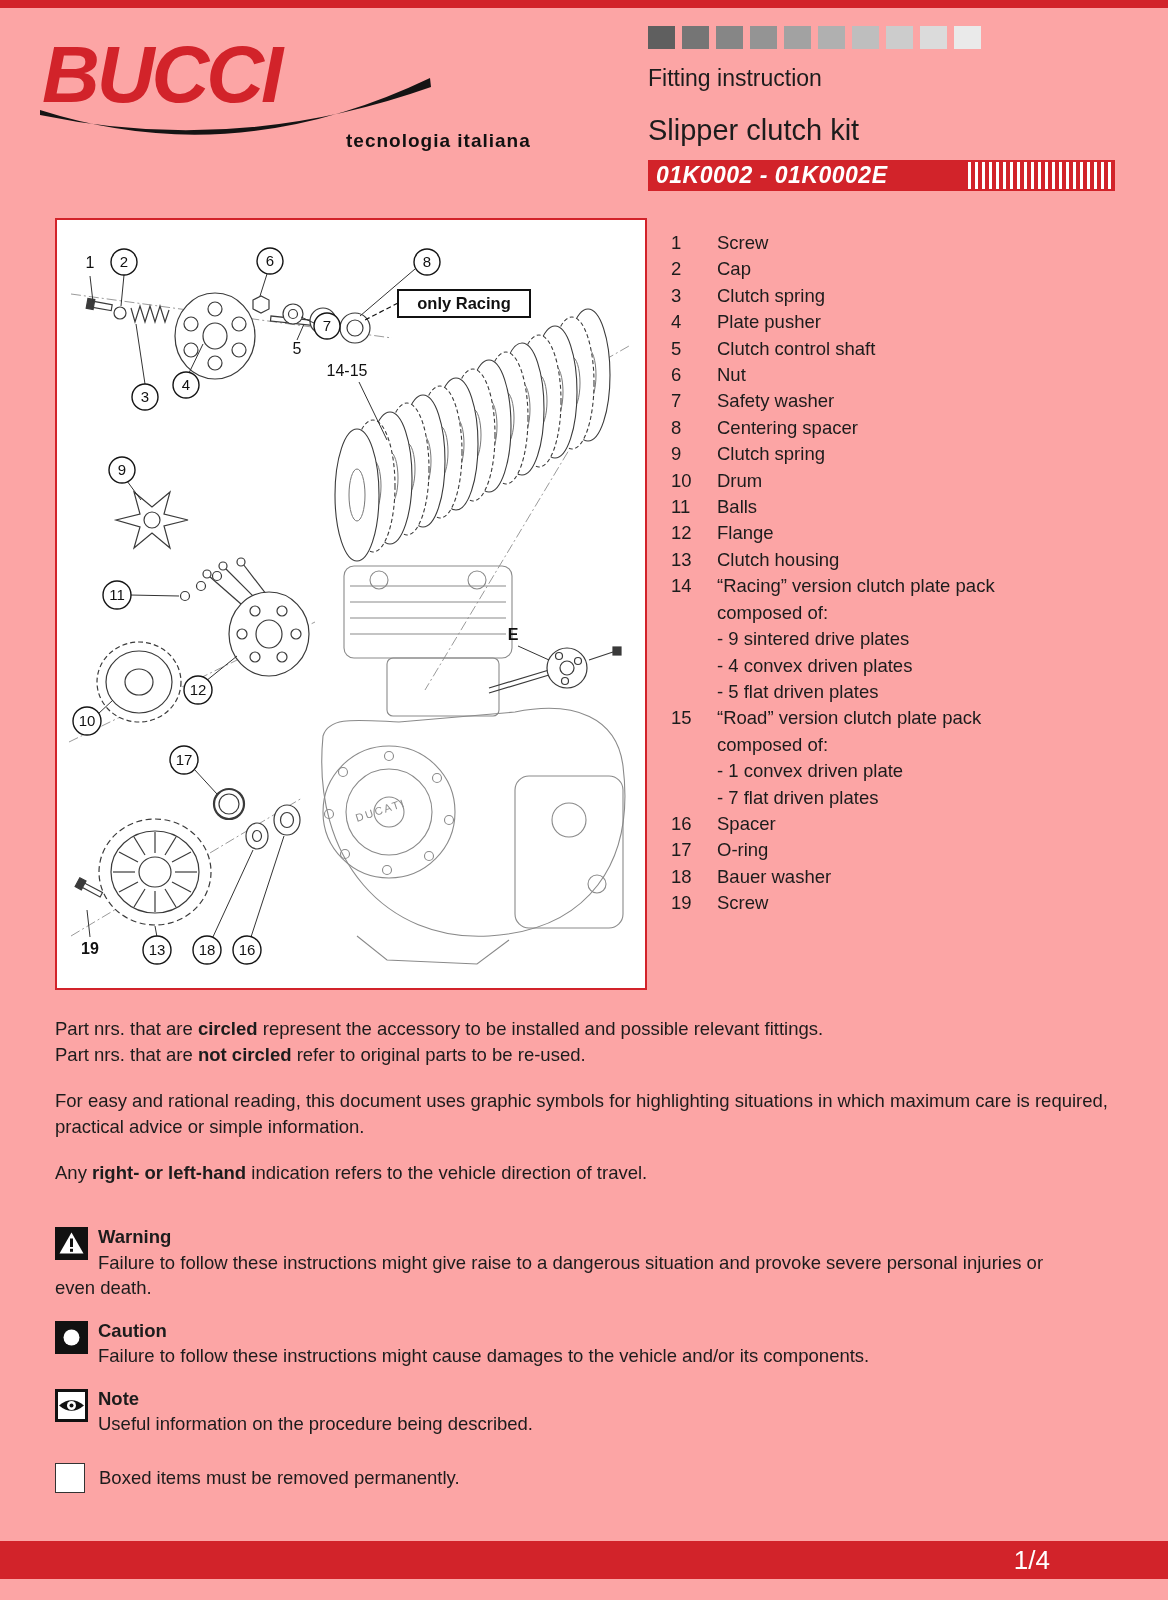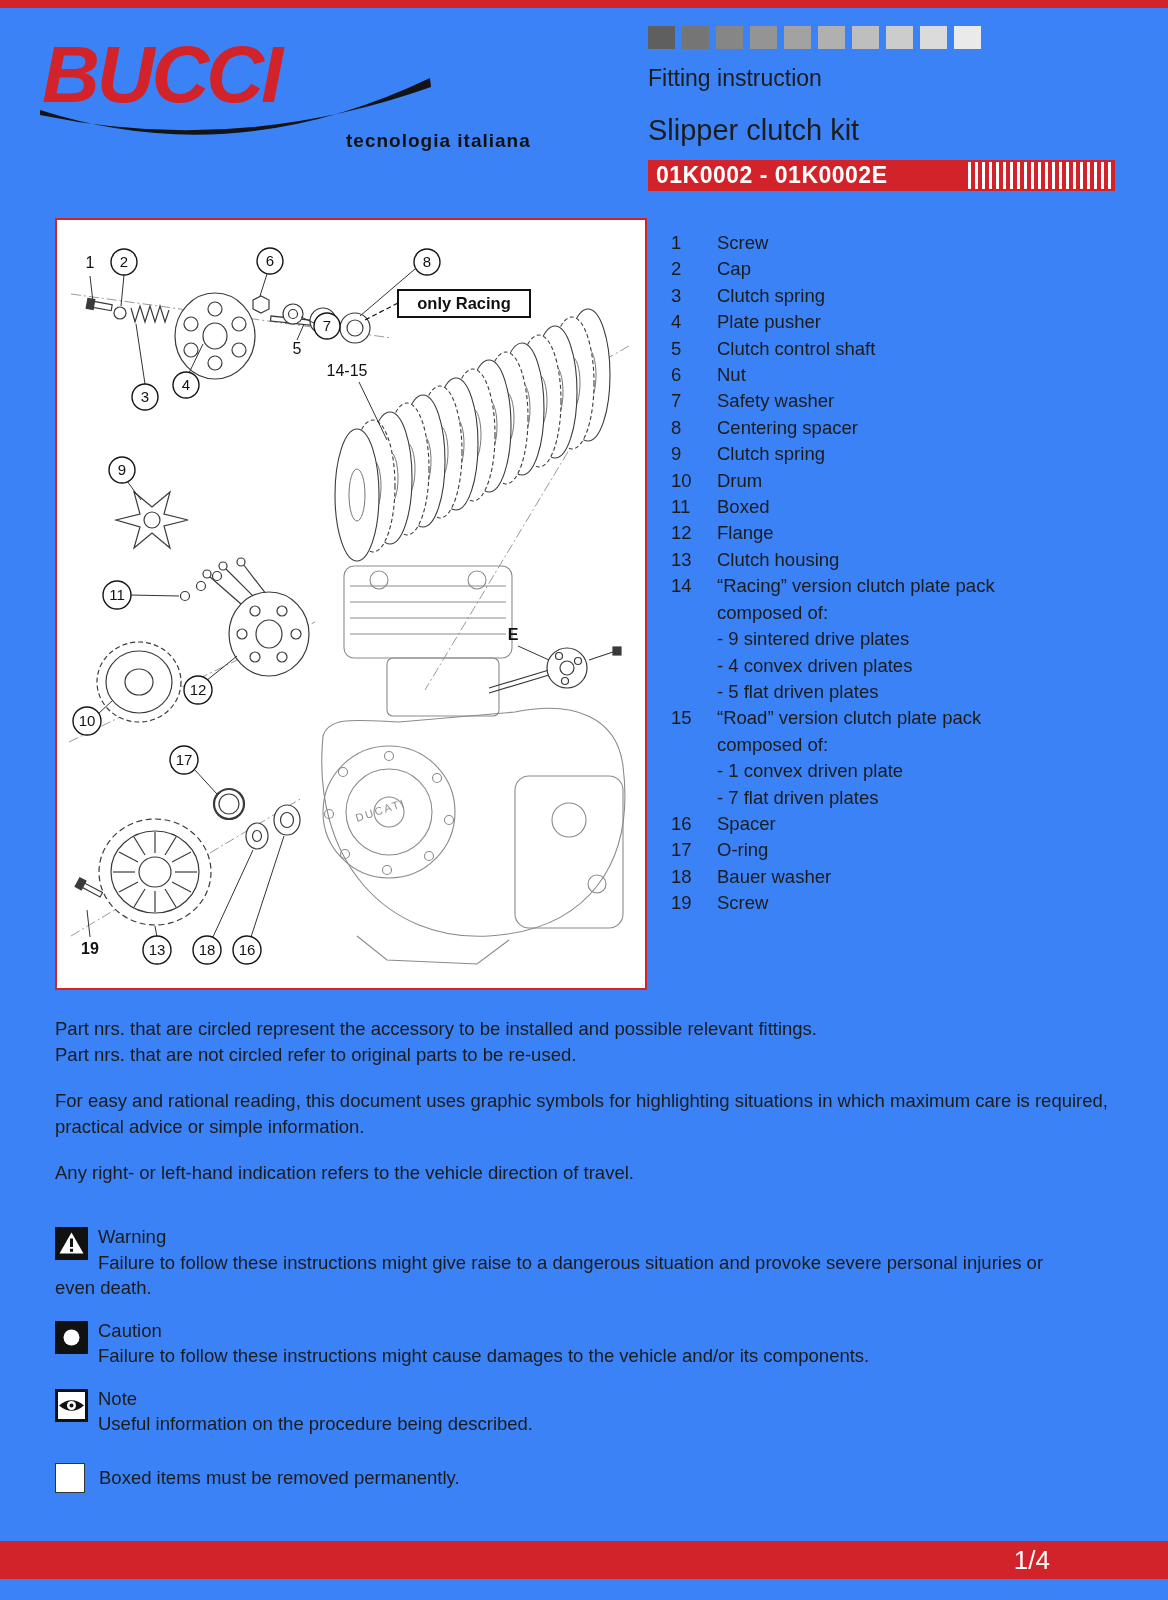--- a/index.html
+++ b/index.html
@@ -1,52 +1,52 @@
 <!DOCTYPE html>
 <html><head>
 <meta charset="utf-8">
 <style>
   :root { --red:#d2232a; --ink:#1e1e1e; }
   * { margin:0; padding:0; box-sizing:border-box; }
   html,body { background:#e9e9e9; }
   body { font-family:"Liberation Sans", sans-serif; color:var(--ink); }
-  .page { position:relative; width:1168px; height:1600px; background:#3b82f6; margin:0 auto; overflow:hidden; }
+  .page { position:relative; width:1168px; height:1600px; background:#fca5a5; margin:0 auto; overflow:hidden; }
 
   .top-strip { position:absolute; top:0; left:0; right:0; height:8px; background:var(--red); }
 
   
   .logo-block { position:absolute; top:22px; left:36px; width:420px; }
   .logo-svg { display:block; width:400px; height:118px; }
   .tagline { position:absolute; left:346px; top:130px; width:270px; font-size:19px; font-weight:bold; color:#111; letter-spacing:1px; }
 
   .header-right { position:absolute; top:26px; left:648px; width:467px; }
   .gradient-squares { display:flex; gap:7px; height:23px; margin-bottom:16px; }
   .gsq { width:27px; height:23px; }
   .doc-type { font-size:23px; color:#1c1c1c; margin-bottom:22px; }
   .product { font-size:29px; color:#1c1c1c; margin-bottom:13px; }
   .part-banner { position:relative; height:31px; background:var(--red); display:flex; align-items:center; overflow:hidden; }
-  .part-numbers { color:#fff; font-weight:bold; font-size:23px; padding-left:8px; letter-spacing:.5px; white-space:nowrap; }
+  .part-numbers { color:#fff; font-weight:bold; font-style:italic; font-size:23px; padding-left:8px; letter-spacing:.5px; white-space:nowrap; }
   .banner-stripes { position:absolute; right:3px; top:2px; bottom:2px; width:148px;
       background:repeating-linear-gradient(90deg, rgba(255,255,255,0) 0 4px, #fff 4px 7px); }
 
   
   .content { position:absolute; top:218px; left:55px; right:53px; display:flex; }
   .diagram-box { flex:none; width:592px; height:772px; border:2px solid var(--red); background:#fff; }
   .diagram { display:block; width:100%; height:100%; }
 
   .parts-list { flex:1; padding:12px 0 0 24px; font-size:18.5px; line-height:26.4px; color:#1c1c1c; }
   .part-row { display:flex; }
   .part-num { flex:none; width:46px; }
   .part-name { max-width:352px; }
   .part-sub { margin-left:46px; }
 
   
   .notes { position:absolute; top:1016px; left:55px; right:53px; font-size:18.5px; line-height:25.5px; color:#1c1c1c; }
   .nblock { margin-bottom:21px; }
-  .notes b, .safety b { font-weight:normal; }
+  .notes b, .safety b { font-weight:bold; }
 
   
   .safety { position:absolute; top:1192px; left:55px; right:53px; font-size:18.5px; line-height:25.5px; color:#1c1c1c;margin-top:32px; }
   .safety-sec { max-width:995px; margin-bottom:17px; }
   .icon-box { float:left; width:33px; height:33px; margin:3px 10px 2px 0; }
   .icon-box svg { display:block; width:33px; height:33px; }
   .sec-title { font-weight:bold; display:block; }
   .safety-sec::after { content:""; display:block; clear:both; }
   .boxed-row { display:flex; align-items:center; gap:14px; margin-top:26px; }
   .empty-box { flex:none; width:30px; height:30px; border:1.5px solid #333; background:#fff; }
@@ -409,21 +409,21 @@
         <div class="part-row">
           <span class="part-num">9</span>
           <span class="part-name">Clutch spring</span>
         </div>
         <div class="part-row">
           <span class="part-num">10</span>
           <span class="part-name">Drum</span>
         </div>
         <div class="part-row">
           <span class="part-num">11</span>
-          <span class="part-name">Boxed</span>
+          <span class="part-name">Balls</span>
         </div>
         <div class="part-row">
           <span class="part-num">12</span>
           <span class="part-name">Flange</span>
         </div>
         <div class="part-row">
           <span class="part-num">13</span>
           <span class="part-name">Clutch housing</span>
         </div>
         <div class="part-row">

